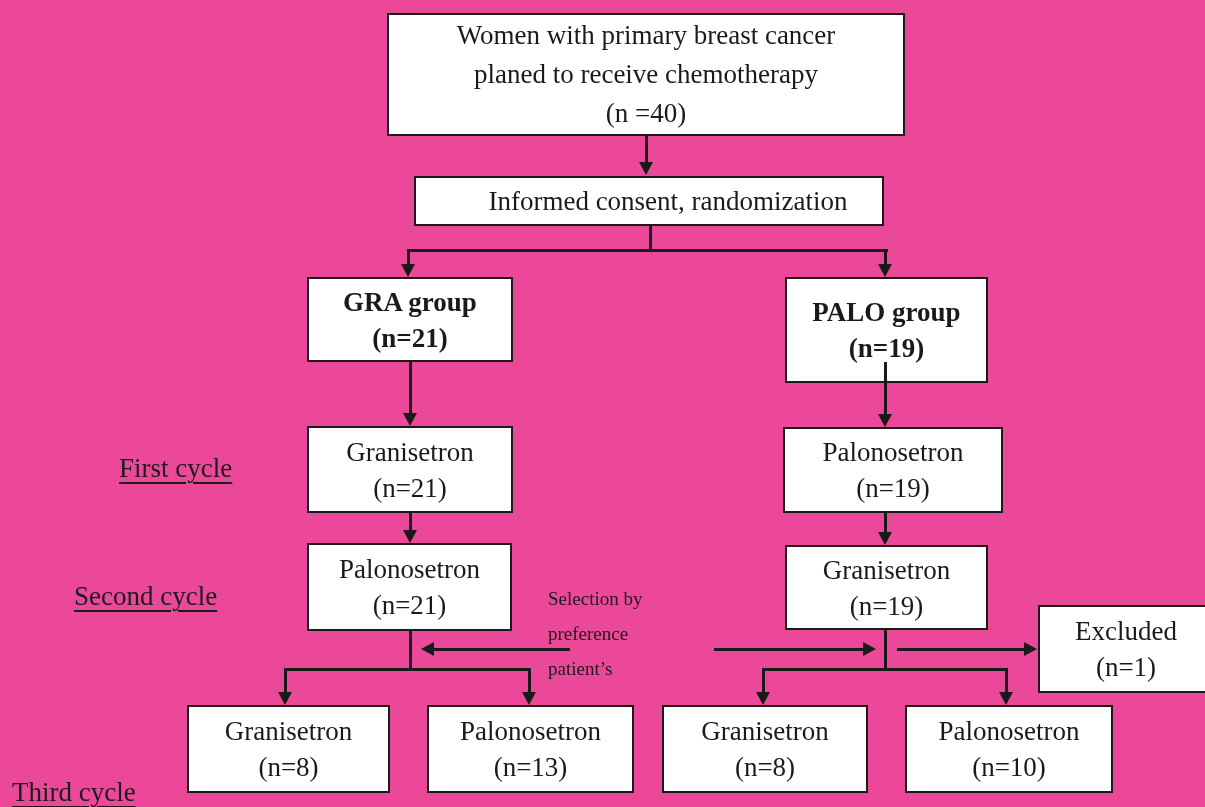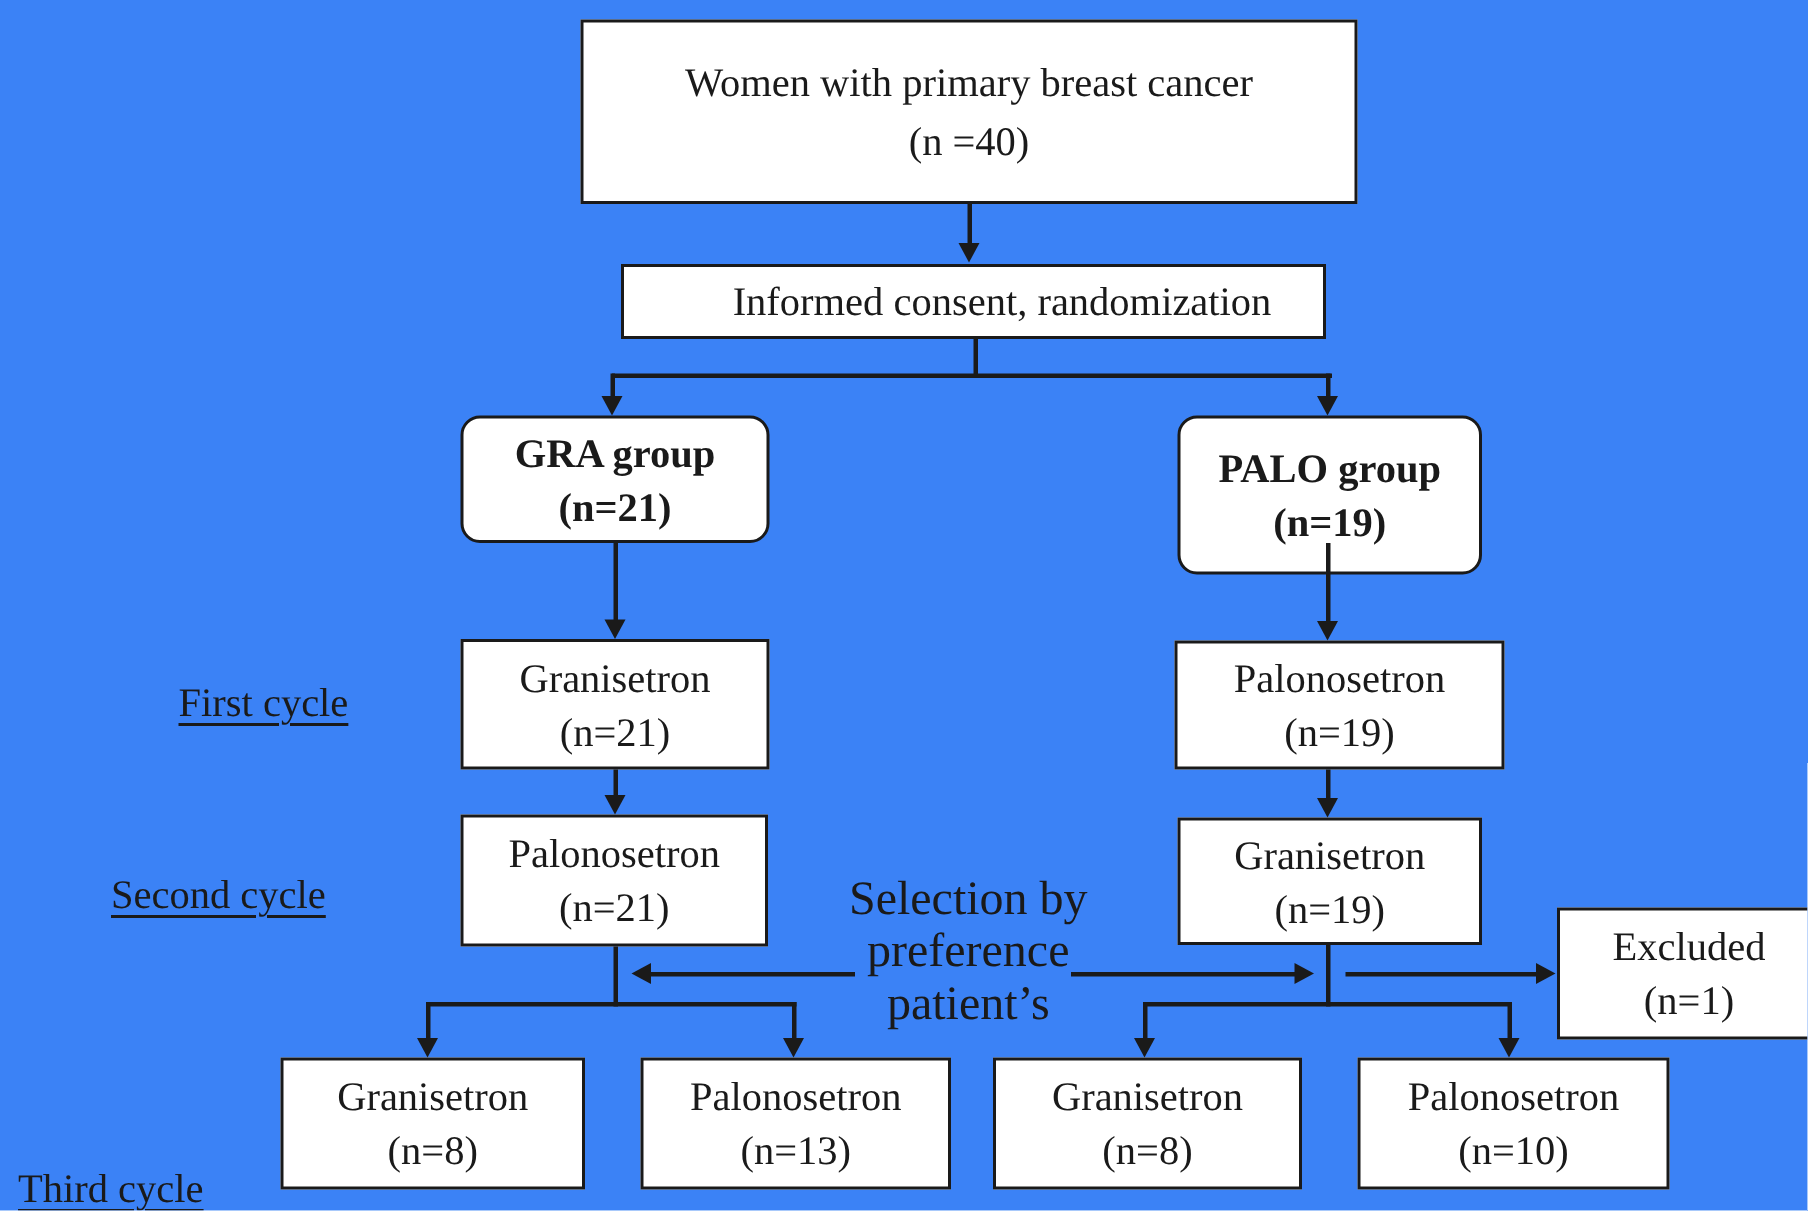--- a/index.html
+++ b/index.html
@@ -1,69 +1,69 @@
 <!DOCTYPE html>
 <html><head>
 <meta charset="utf-8">
 <style>
   * { margin: 0; padding: 0; box-sizing: border-box; }
   html, body { background: #ffffff; }
   .canvas {
     position: relative;
     width: 1205px;
     height: 807px;
-    background: #3b82f6;
+    background: #ec4899;
     font-family: "Liberation Serif", "DejaVu Serif", serif;
     color: #1a1a1a;
     overflow: hidden;
   }
   .box {
     position: absolute;
     border: 2px solid #1a1a1a;
     background: #ffffff;
     display: flex;
     flex-direction: column;
     align-items: center;
     justify-content: center;
     text-align: center;
     font-size: 27px;
     line-height: 36px;
     white-space: nowrap;
   }
-  .box.bold { font-weight: bold; border-radius: 13px; }
+  .box.bold { font-weight: bold; }
   .box.toplines { line-height: 39px; }
   .vl { position: absolute; width: 3px; background: #1a1a1a; }
   .hl { position: absolute; height: 3px; background: #1a1a1a; }
   .ah { position: absolute; width: 0; height: 0; }
   .ah-d { border-left: 7px solid transparent; border-right: 7px solid transparent; border-top: 13px solid #1a1a1a; }
   .ah-l { border-top: 7px solid transparent; border-bottom: 7px solid transparent; border-right: 13px solid #1a1a1a; }
   .ah-r { border-top: 7px solid transparent; border-bottom: 7px solid transparent; border-left: 13px solid #1a1a1a; }
   .rowlabel {
     position: absolute;
     font-size: 27px;
     text-decoration: underline;
     text-decoration-thickness: 2px;
     text-underline-offset: 5px;
     white-space: nowrap;
   }
   .annotation {
     position: absolute;
-    text-align: center;
-    font-size: 32px;
+    font-size: 19px;
     line-height: 35px;
     white-space: nowrap;
   }
 </style>
 </head>
 <body>
 
 <div class="canvas">
 
   <div class="box toplines" style="left:387px;top:13px;width:518px;height:123px;">
     <div>Women with primary breast cancer</div>
+    <div>planed to receive chemotherapy</div>
     <div>(n =40)</div>
   </div>
 
   <div class="box" style="left:414px;top:176px;width:470px;height:50px;padding-left:38px;">
     <div>Informed consent, randomization</div>
   </div>
 
   <div class="box bold" style="left:307px;top:277px;width:206px;height:85px;">
     <div>GRA group</div>
     <div>(n=21)</div>

